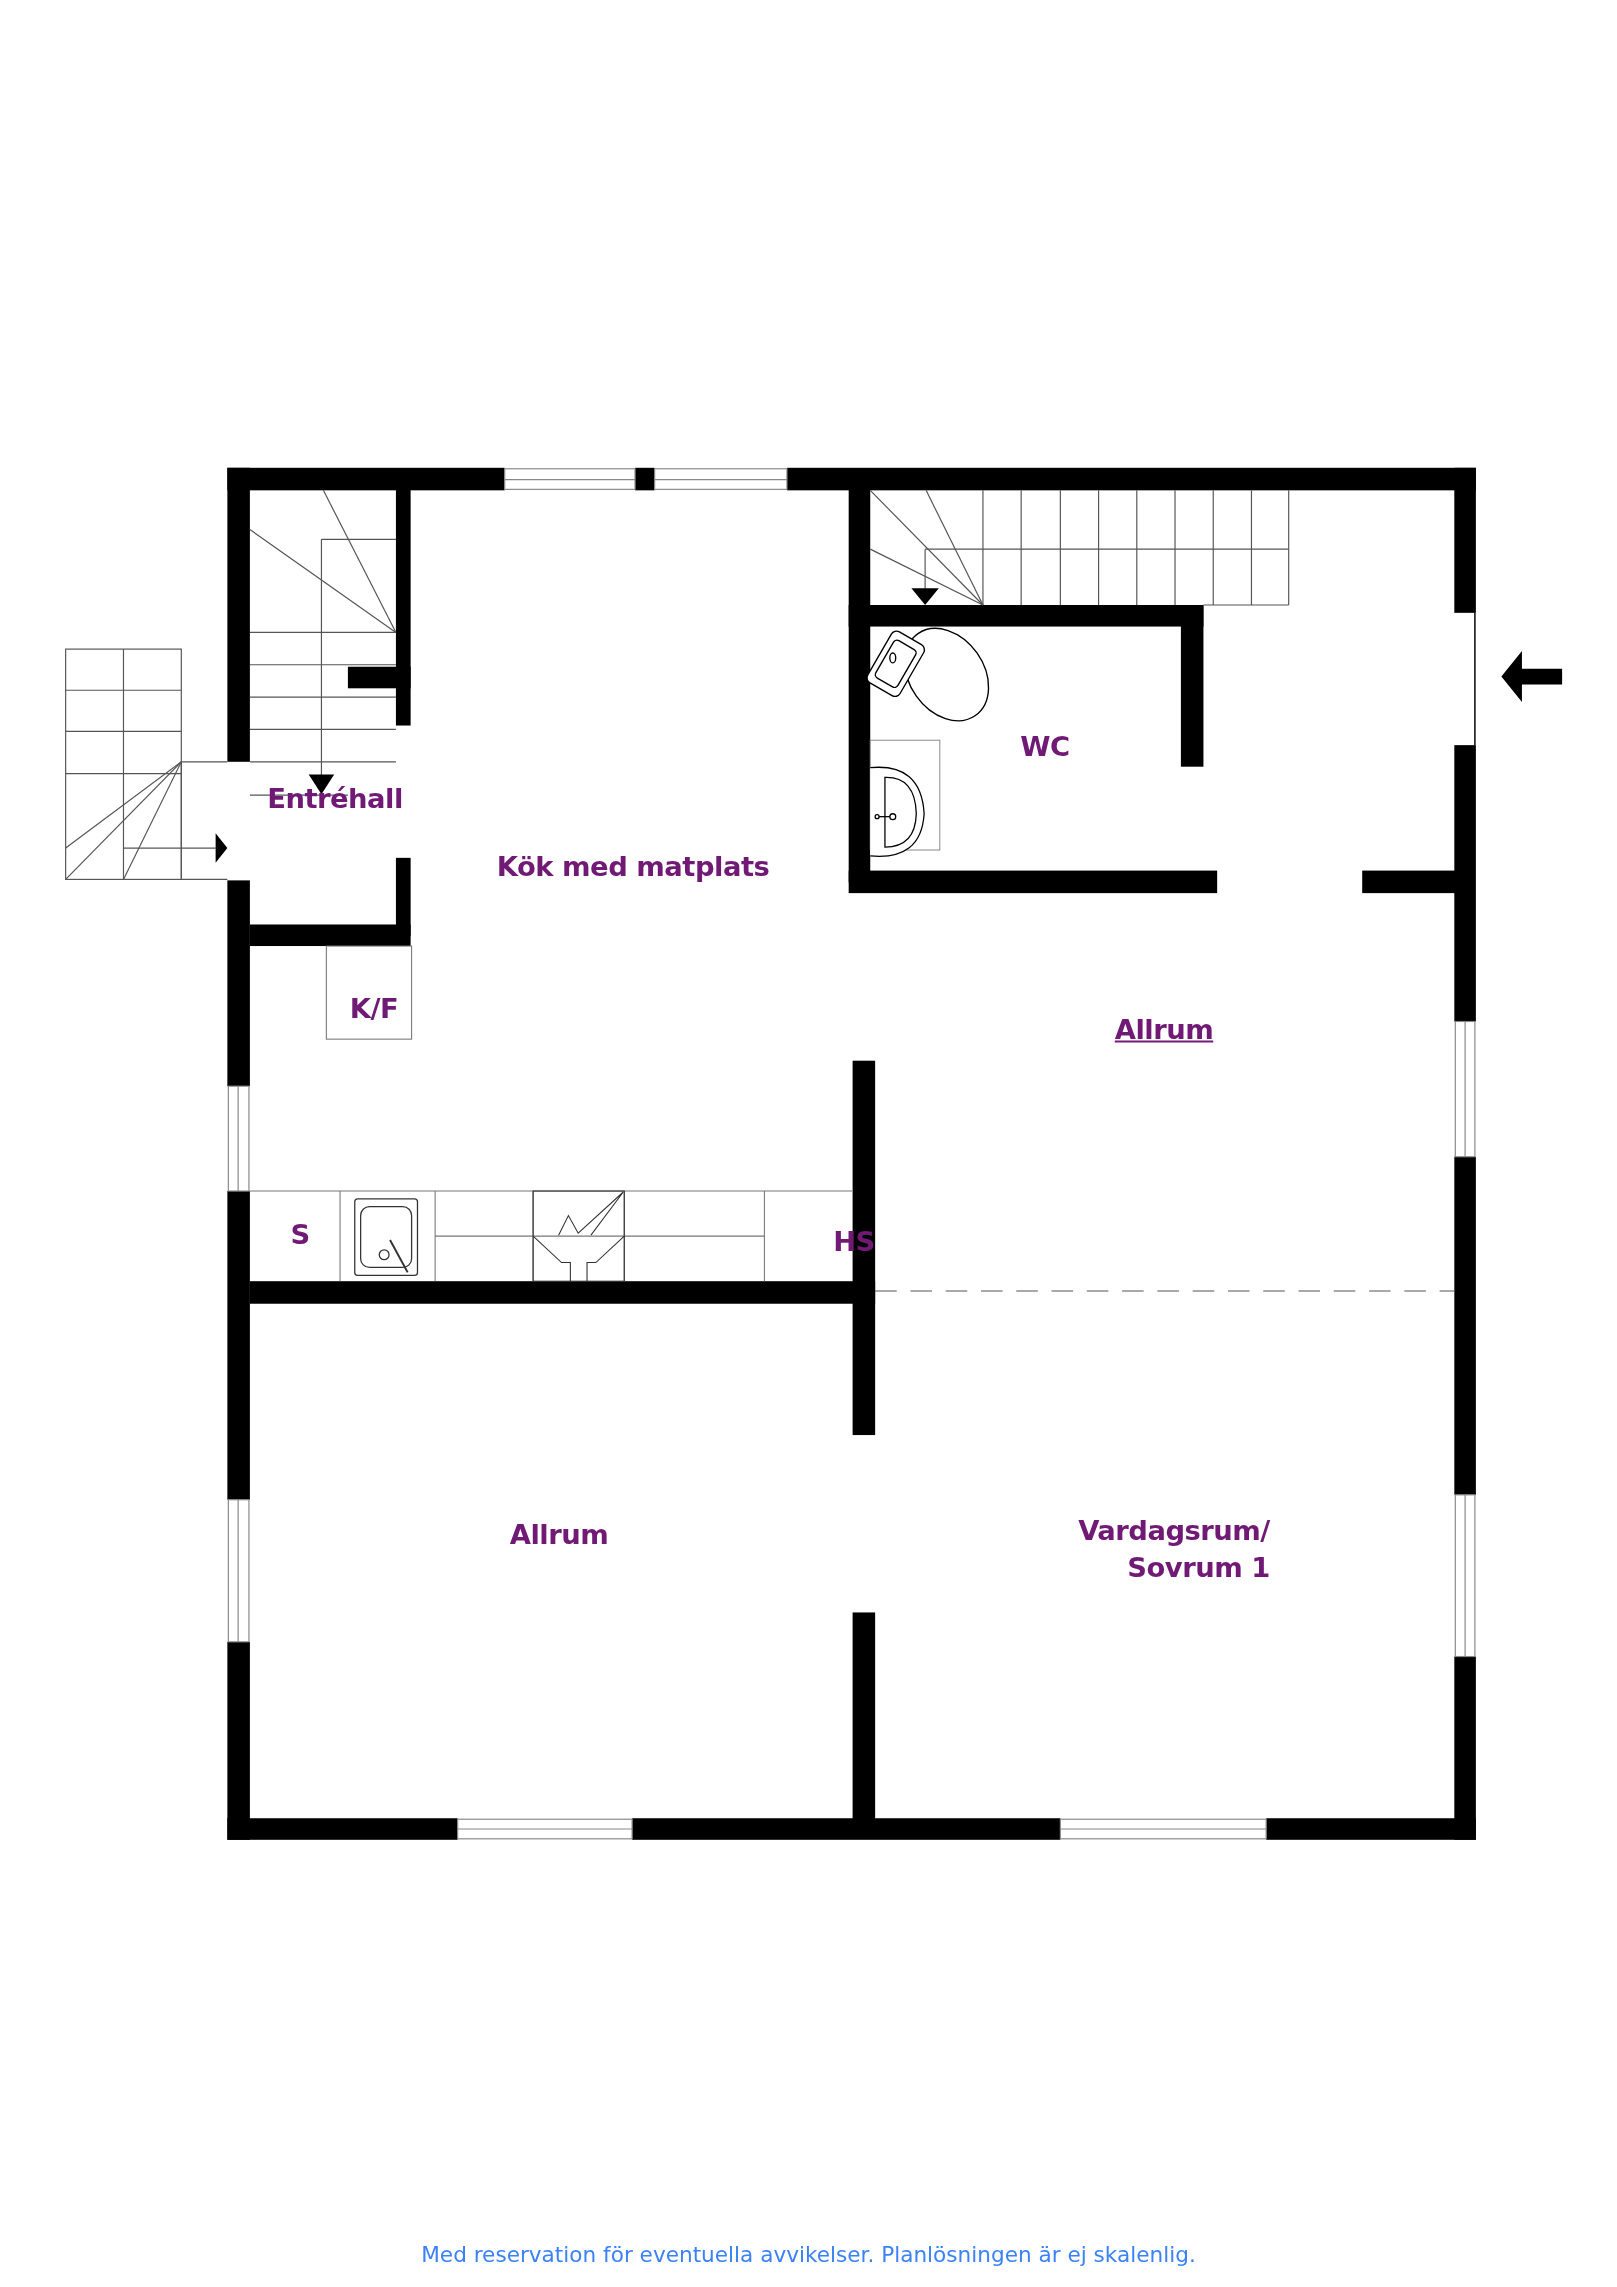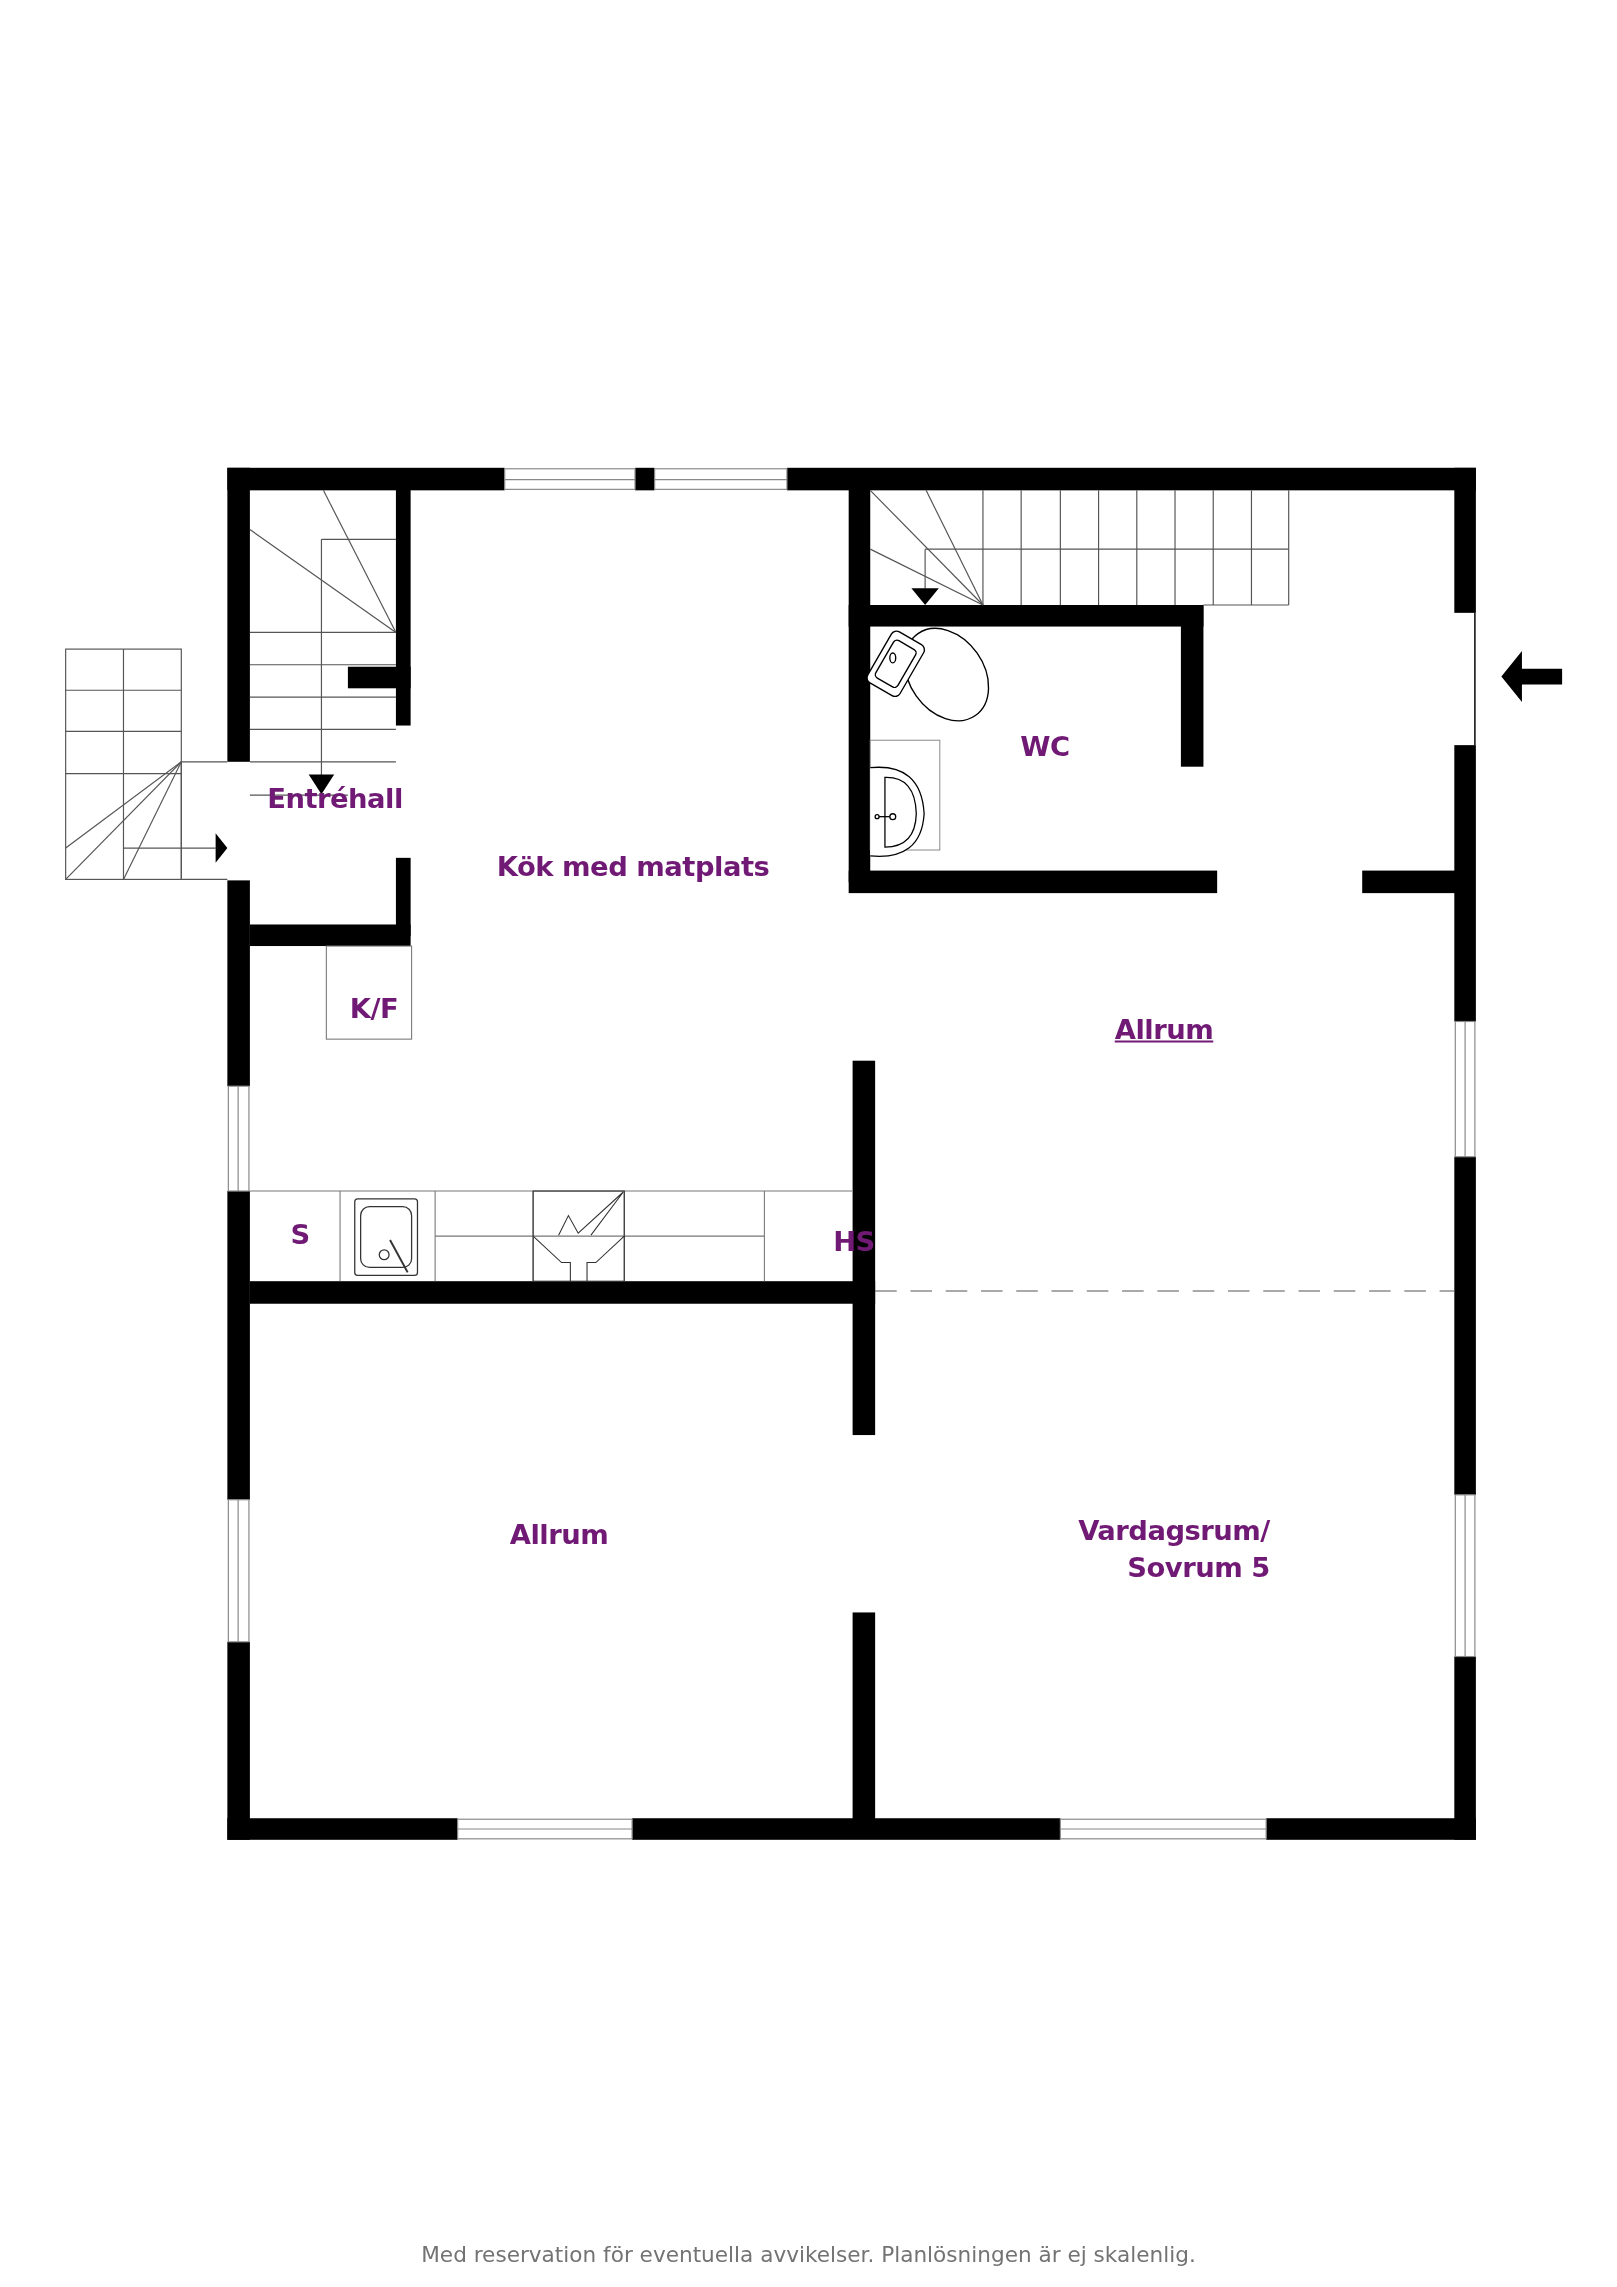--- a/index.html
+++ b/index.html
@@ -1,19 +1,19 @@
 <!DOCTYPE html>
 <html><head>
 <meta charset="utf-8">
 <style>
   html,body{margin:0;padding:0;background:#fff;}
   body{width:1617px;height:2288px;position:relative;overflow:hidden;font-family:"DejaVu Sans",sans-serif;}
   svg{position:absolute;left:0;top:0;}
   .lbl{position:absolute;font-family:"DejaVu Sans",sans-serif;font-weight:bold;font-size:27.4px;color:#701a75;white-space:nowrap;transform:translate(-50%,-50%);text-align:center;line-height:37px;letter-spacing:-0.5px;}
-  .footer{position:absolute;left:0;width:1617px;top:2254px;text-align:center;font-family:"DejaVu Sans",sans-serif;font-size:21.6px;color:#737373;transform:translateY(-50%);}
+  .footer{position:absolute;left:0;width:1617px;top:2254px;text-align:center;font-family:"DejaVu Sans",sans-serif;font-size:21.6px;color:#3b82f6;transform:translateY(-50%);}
 </style>
 </head>
 <body>
 
 <svg width="1617" height="2288" viewBox="0 0 1650 2334">
 
   <g fill="#000">
 
     <rect x="232" y="477" width="283" height="23"></rect>
     <rect x="648" y="477" width="20" height="23"></rect>
@@ -172,20 +172,20 @@
   <line x1="893" y1="1317" x2="1484" y2="1317" stroke="#555" stroke-width="1.2" stroke-dasharray="22,14"></line>
 </svg>
 
 <div class="lbl" style="left:335px;top:798px;">Entréhall</div>
 <div class="lbl" style="left:633px;top:866px;">Kök med matplats</div>
 <div class="lbl" style="left:1045px;top:746px;">WC</div>
 <div class="lbl" style="left:1164px;top:1029px;text-decoration:underline;">Allrum</div>
 <div class="lbl" style="left:559px;top:1534px;">Allrum</div>
 <div class="lbl" style="left:1174px;top:1549px;text-align:right;">
   <div>Vardagsrum/</div>
-  <div>Sovrum 5</div>
+  <div>Sovrum 1</div>
 </div>
 <div class="lbl" style="left:374px;top:995px;margin-top:13px;">K/F</div>
 <div class="lbl" style="left:300px;top:1234px;">S</div>
 <div class="lbl" style="left:814px;top:1241px;margin-left:40px;">HS</div>
 
 <div class="footer">Med reservation för eventuella avvikelser. Planlösningen är ej skalenlig.</div>
 
 
 </body></html>

